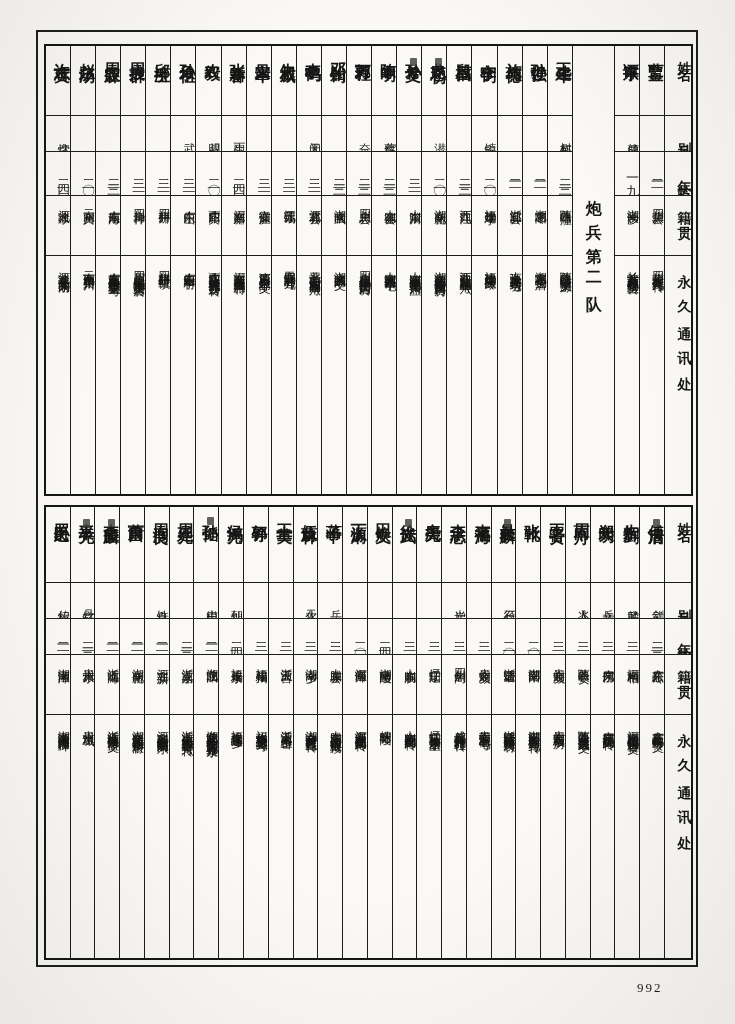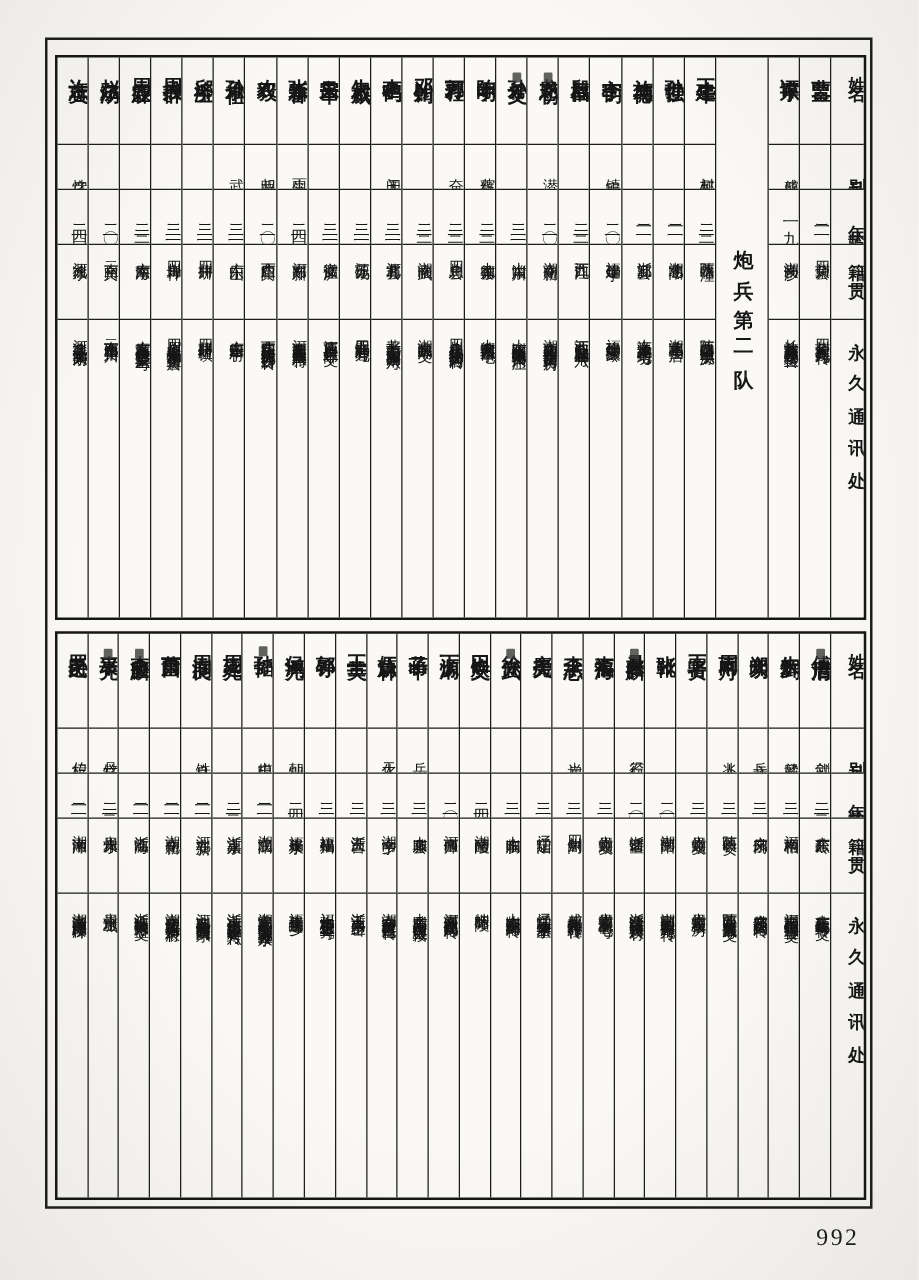--- a/index.html
+++ b/index.html
@@ -46,21 +46,21 @@
   .sec-label{
     writing-mode:vertical-rl;text-orientation:upright;
     font-size:16px;font-weight:700;letter-spacing:24px;
     margin-top:-46px;
   }
   .mk{
     display:inline-block;width:7px;height:8px;background:#3c3c3c;
     opacity:.8;border-radius:1px;margin-top:2px;filter:blur(.4px);
   }
   .page-number{
-    position:absolute;left:653px;top:980px;font-size:19px;letter-spacing:2px;color:#1b1b1b;
+    position:absolute;left:637px;top:980px;font-size:13px;letter-spacing:2px;color:#1b1b1b;
     font-family:"Liberation Serif","DejaVu Serif",serif;
     text-align:right;
   }
 </style>
 </head>
 <body>
 
 <div class="frame">
   <div class="rtable t1" id="table-top">
       <div class="col hcol">

